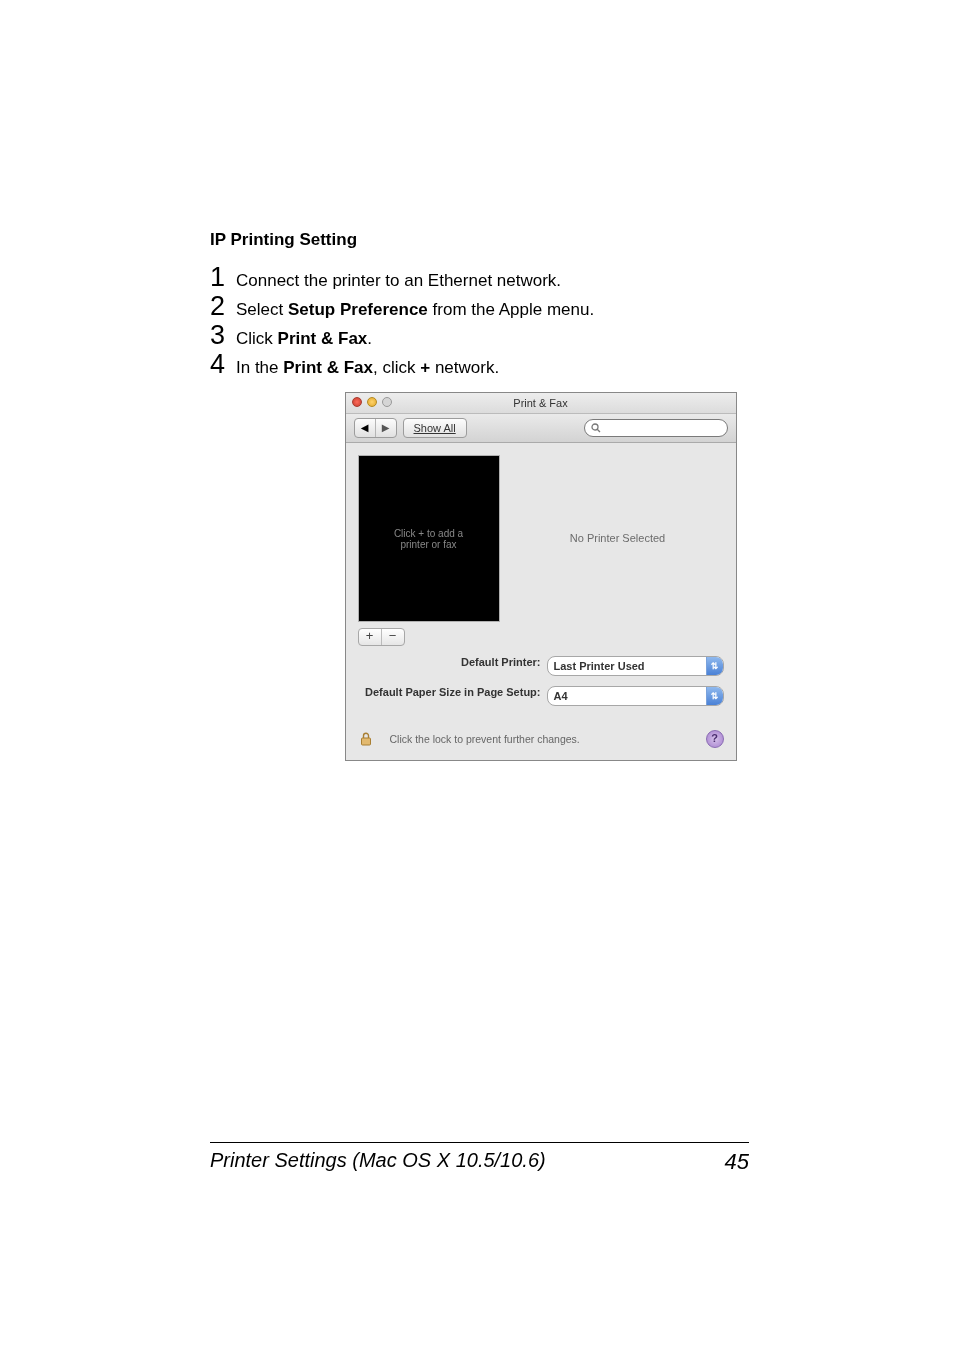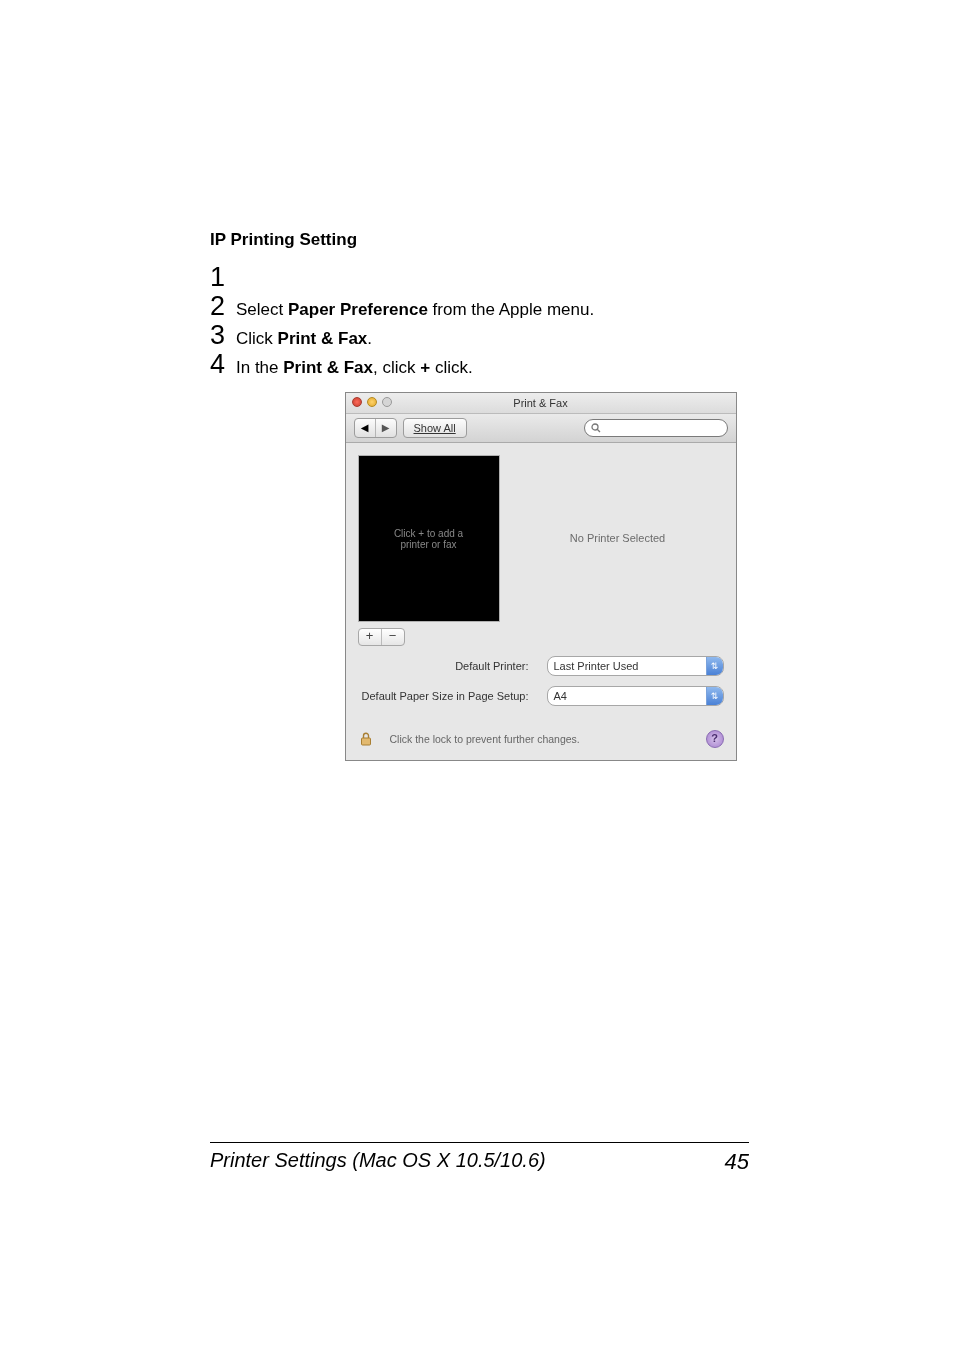--- a/index.html
+++ b/index.html
@@ -161,26 +161,26 @@
     width: 22px;
     height: 16px;
     text-align: center;
     line-height: 14px;
     font-size: 13px;
     color: #444;
   }
   .plusminus div:first-child { border-right: 1px solid #bbb; }
   .form-row {
     display: flex;
-    align-items: center;
     justify-content: flex-end;
-    gap: 18px;
+    gap: 6px;
     margin-top: 10px;
     font-size: 11px;
     color: #333;
+    font-weight: bold;
   }
   .form-row label { }
   .aqua-select {
     width: 175px;
     height: 18px;
     border: 1px solid #a7a7a7;
     border-radius: 8px;
     background: #fff;
     display: flex;
     align-items: center;
@@ -239,40 +239,41 @@
 </style>
 </head>
 <body>
 
 <div class="page">
   <div class="content">
     <div class="section-title">IP Printing Setting</div>
 
     <div class="step">
       <span class="num">1</span>
+      <span class="txt">Connect the printer to an Ethernet network.</span>
     </div>
 
     <div class="step">
       <span class="num">2</span>
       <span class="txt">
-        <span>Select </span><b>Paper Preference</b><span> from the Apple menu.</span>
+        <span>Select </span><b>Setup Preference</b><span> from the Apple menu.</span>
       </span>
     </div>
 
     <div class="step">
       <span class="num">3</span>
       <span class="txt">
         <span>Click </span><b>Print &amp; Fax</b><span>.</span>
       </span>
     </div>
 
     <div class="step">
       <span class="num">4</span>
       <span class="txt">
-        <span>In the </span><b>Print &amp; Fax</b><span>, click </span><b>+</b><span> click.</span>
+        <span>In the </span><b>Print &amp; Fax</b><span>, click </span><b>+</b><span> network.</span>
       </span>
     </div>
 
     <div class="shot-wrap">
       <div class="sysprefs">
         <div class="sp-titlebar">
           <div class="traffic">
             <div class="light red"></div>
             <div class="light yel"></div>
             <div class="light grn"></div>

